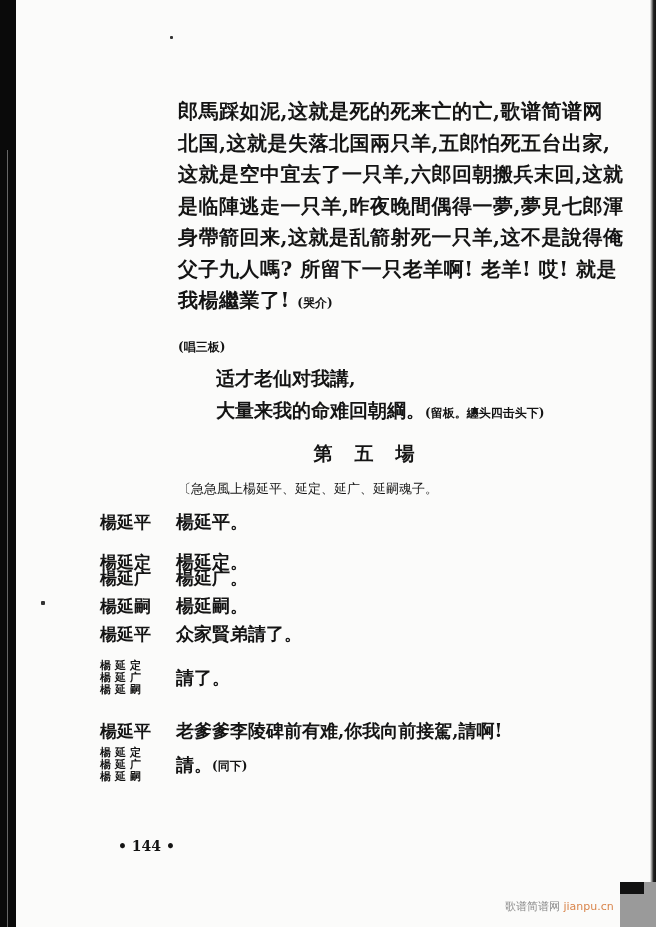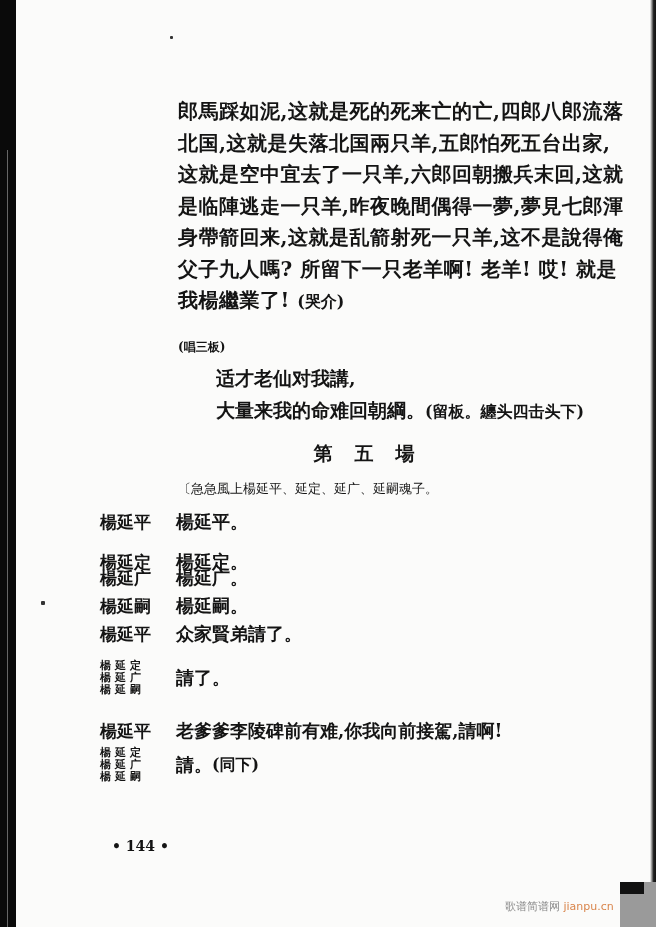--- a/index.html
+++ b/index.html
@@ -30,21 +30,21 @@
       background: #111;
     }
     .speckle { position: absolute; width: 3px; height: 3px; background: #333; border-radius: 1px; }
 
     .prose {
       position: absolute; left: 178px; top: 96px; width: 436px;
       font-size: 20px; font-weight: bold; line-height: 31.5px;
       letter-spacing: 0.5px;
     }
     .prose .line { display: block; white-space: nowrap; height: 31.5px; }
-    .small { font-size: 16px; font-weight: bold; letter-spacing: 0; }
+    .small { font-size: 12px; font-weight: bold; letter-spacing: 0; }
 
     .stage-label {
       position: absolute; left: 178px; top: 339px; font-size: 12px; font-weight: bold;
     }
     .verse {
       position: absolute; left: 216px; top: 362px; font-size: 19px; font-weight: bold;
       line-height: 32px; white-space: nowrap;
     }
     .verse .line { display: block; height: 32px; }
 
@@ -68,39 +68,39 @@
     .speech {
       display: inline-block; font-size: 18px; font-weight: bold; vertical-align: middle;
     }
     .speaker-stack {
       display: inline-block; width: 76px; vertical-align: middle;
       font-size: 11px; font-weight: bold; line-height: 12px; letter-spacing: 4px;
     }
     .speaker-stack span { display: block; }
 
     .page-number {
-      position: absolute; left: 112px; top: 838px; font-size: 14px; font-weight: bold;
+      position: absolute; left: 118px; top: 838px; font-size: 14px; font-weight: bold;
     }
     .watermark {
       position: absolute; left: 505px; top: 899px; font-size: 11px; color: #8a8a8a;
       font-family: "DejaVu Sans", sans-serif; white-space: nowrap;
     }
     .watermark .url { color: #d9844a; }
   </style>
 </head>
 <body>
 
 <div class="edge-left"></div>
 <div class="edge-right"></div>
 <div class="edge-right-bottom"></div>
 <div class="speckle" style="left:170px;top:36px;"></div>
 <div class="speckle" style="left:41px;top:601px;width:4px;height:4px;"></div>
 
 <div class="prose">
-  <span class="line">郎馬踩如泥,这就是死的死来亡的亡,四郎八郎流落</span>
+  <span class="line">郎馬踩如泥,这就是死的死来亡的亡,歌谱简谱网</span>
   <span class="line">北国,这就是失落北国兩只羊,五郎怕死五台出家,</span>
   <span class="line">这就是空中宜去了一只羊,六郎回朝搬兵末回,这就</span>
   <span class="line">是临陣逃走一只羊,昨夜晚間偶得一夢,夢見七郎渾</span>
   <span class="line">身帶箭回来,这就是乱箭射死一只羊,这不是說得俺</span>
   <span class="line">父子九人嗎? 所留下一只老羊啊! 老羊! 哎! 就是</span>
   <span class="line"><span>我楊繼業了!</span> <span class="small">(哭介)</span></span>
 </div>
 
 <div class="stage-label">(唱三板)</div>
 

